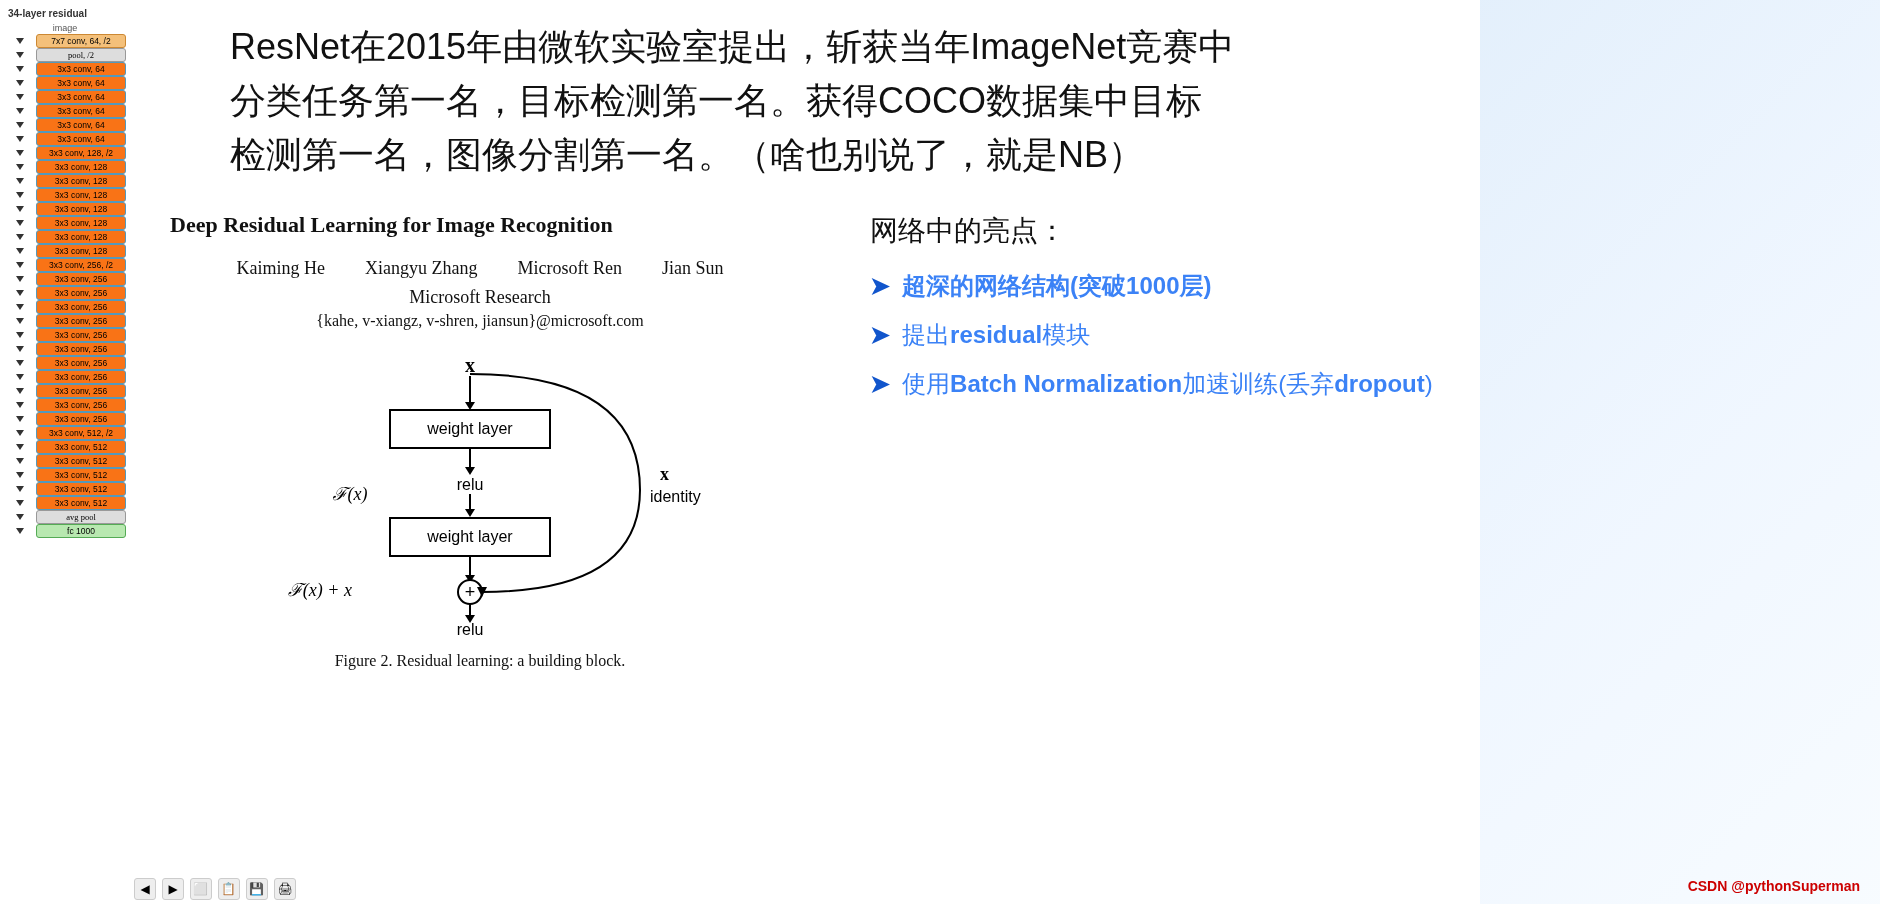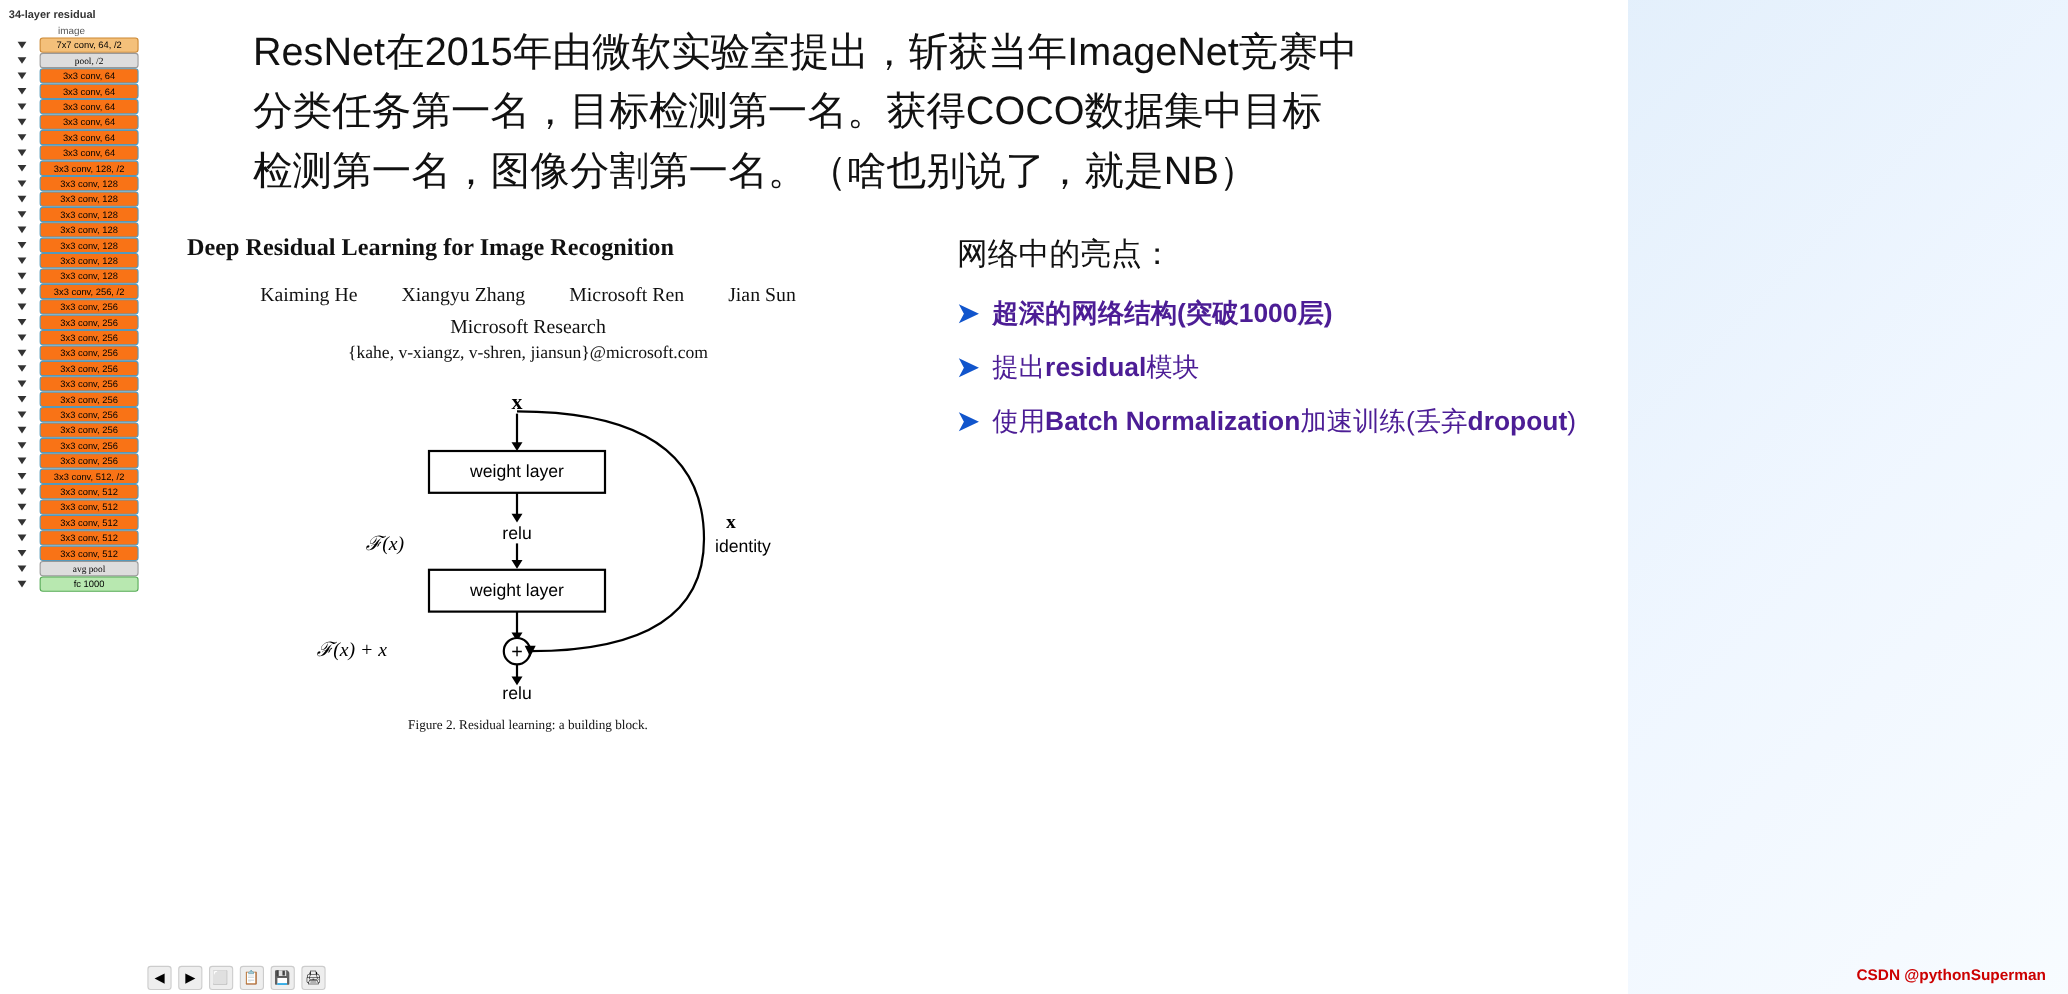--- a/index.html
+++ b/index.html
@@ -142,21 +142,21 @@
 
     
     #diagram-section {
       display: flex;
       flex-direction: column;
       align-items: center;
       margin-top: 20px;
     }
 
     #diagram-caption {
-      font-size: 12px;
+      font-size: 16px;
       color: #111;
       font-family: "Times New Roman", serif;
       text-align: right;
       margin-top: 12px;
     }
 
     
     #highlights {
       flex: 1;
       padding-left: 20px;
@@ -177,21 +177,21 @@
     .highlight-arrow {
       font-size: 24px;
       color: #1155cc;
       margin-right: 12px;
       font-weight: bold;
       line-height: 1.3;
     }
 
     .highlight-text {
       font-size: 24px;
-      color: #4c1d95;
+      color: #3b82f6;
       line-height: 1.3;
     }
 
     .highlight-text b {
       font-weight: bold;
     }
 
     
     #watermark {
       position: absolute;

